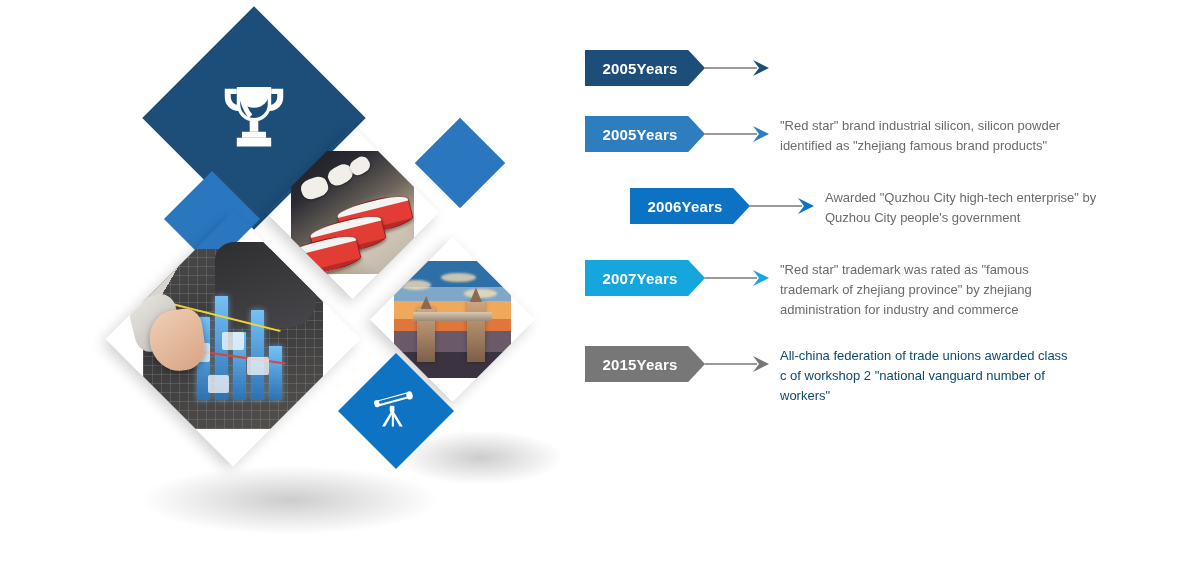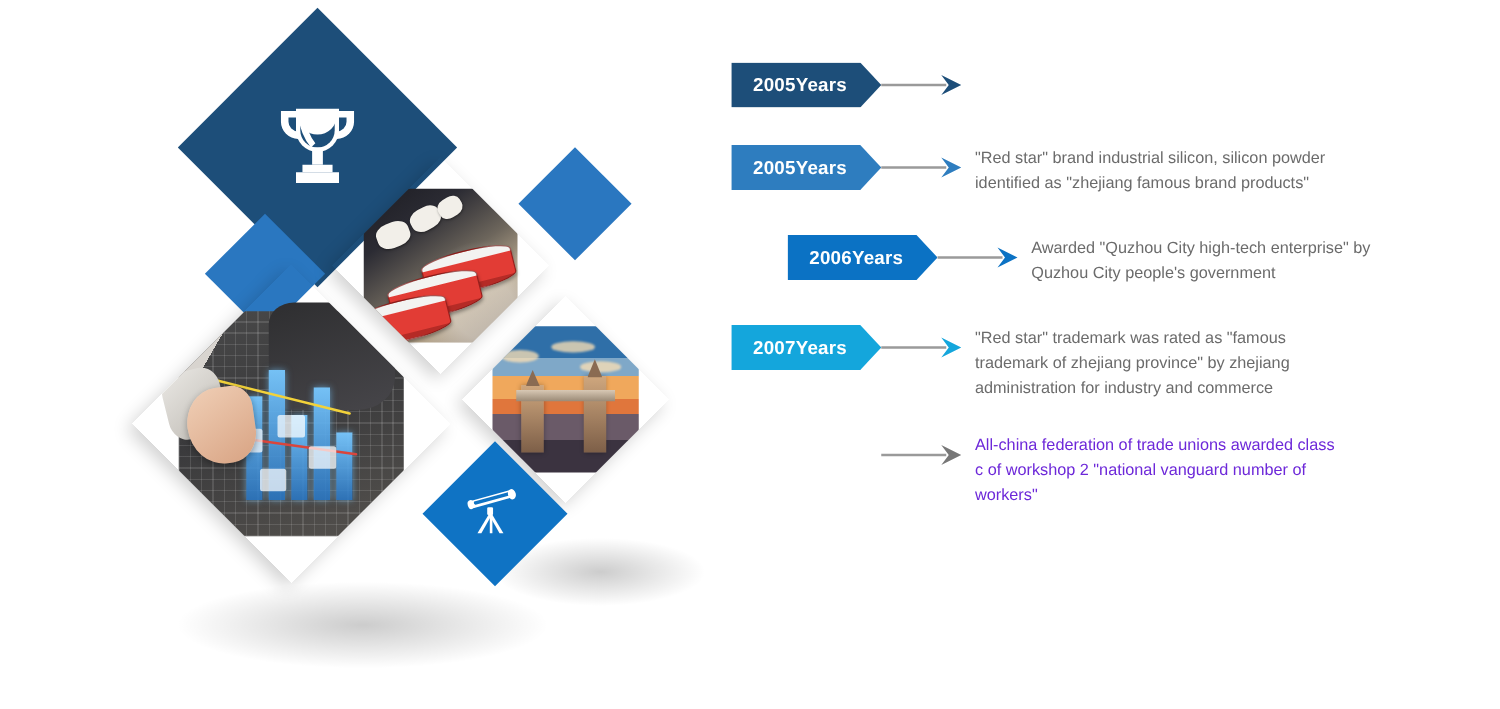--- a/index.html
+++ b/index.html
@@ -351,22 +351,25 @@
         <div class="connector" style="background: rgb(154, 154, 154);"></div>
         <svg class="arrowhead" viewBox="0 0 20 20">
           <path d="M2 2 L18 10 L2 18 L8 10 Z" fill="#14a6dc"></path>
         </svg>
       </div>
       <div class="desc" style="color: rgb(107, 107, 107);">"Red star" trademark was rated as "famous trademark of zhejiang province" by zhejiang administration for industry and commerce</div>
     </div>
 
     <div class="row row-4">
       <div class="badge-wrap">
+        <div class="badge" style="background: rgb(119, 119, 119);">
+          <span>2015Years</span>
+        </div>
         <div class="connector" style="background: rgb(154, 154, 154);"></div>
         <svg class="arrowhead" viewBox="0 0 20 20">
           <path d="M2 2 L18 10 L2 18 L8 10 Z" fill="#777777"></path>
         </svg>
       </div>
-      <div class="desc" style="color: #6d28d9;">All-china federation of trade unions awarded class c of workshop 2 "national vanguard number of workers"</div>
+      <div class="desc" style="color: #0c4a6e;">All-china federation of trade unions awarded class c of workshop 2 "national vanguard number of workers"</div>
     </div>
 
   </div>
 </div>
 
 </body></html>

